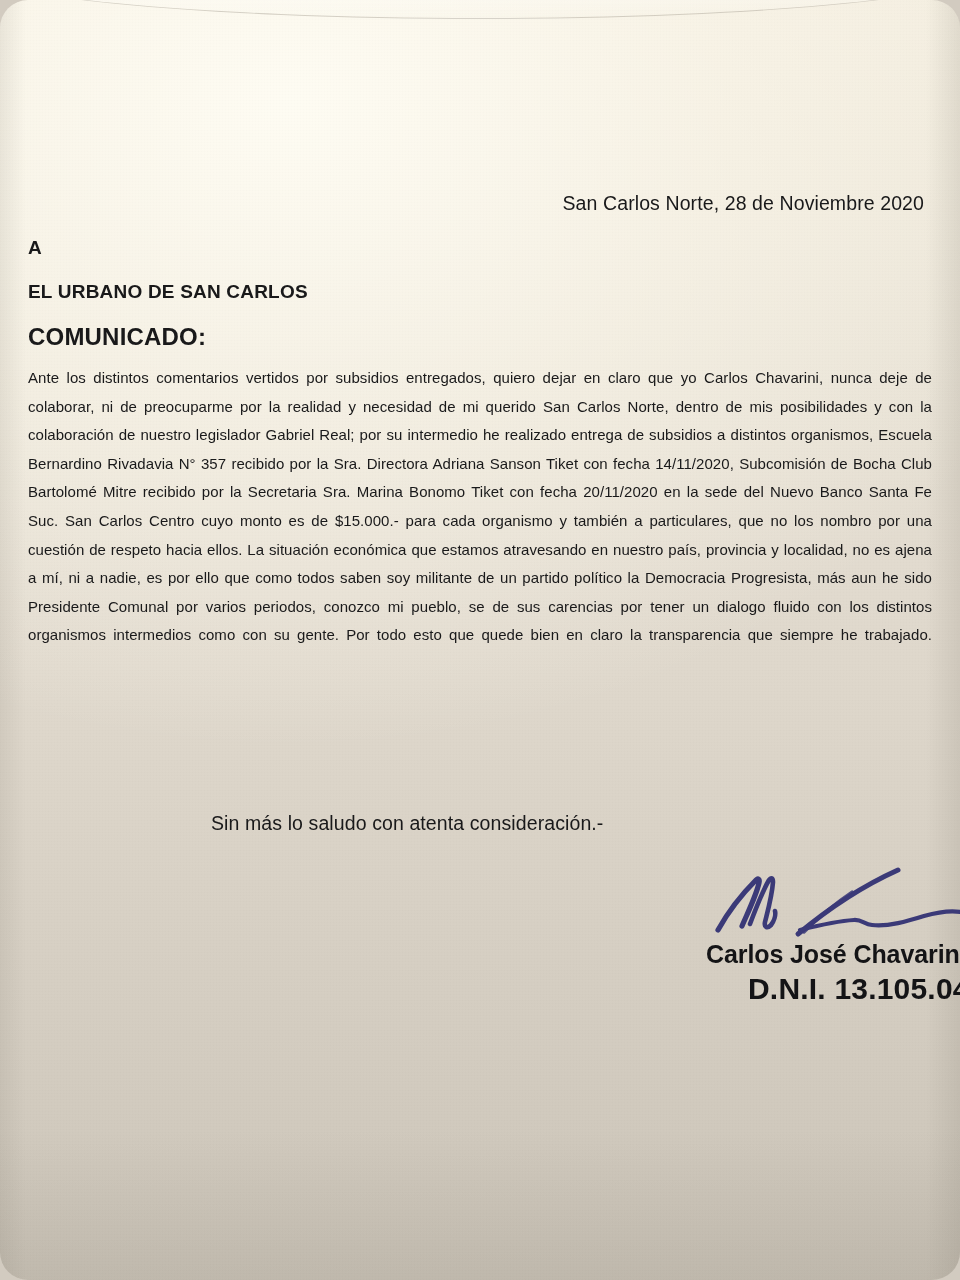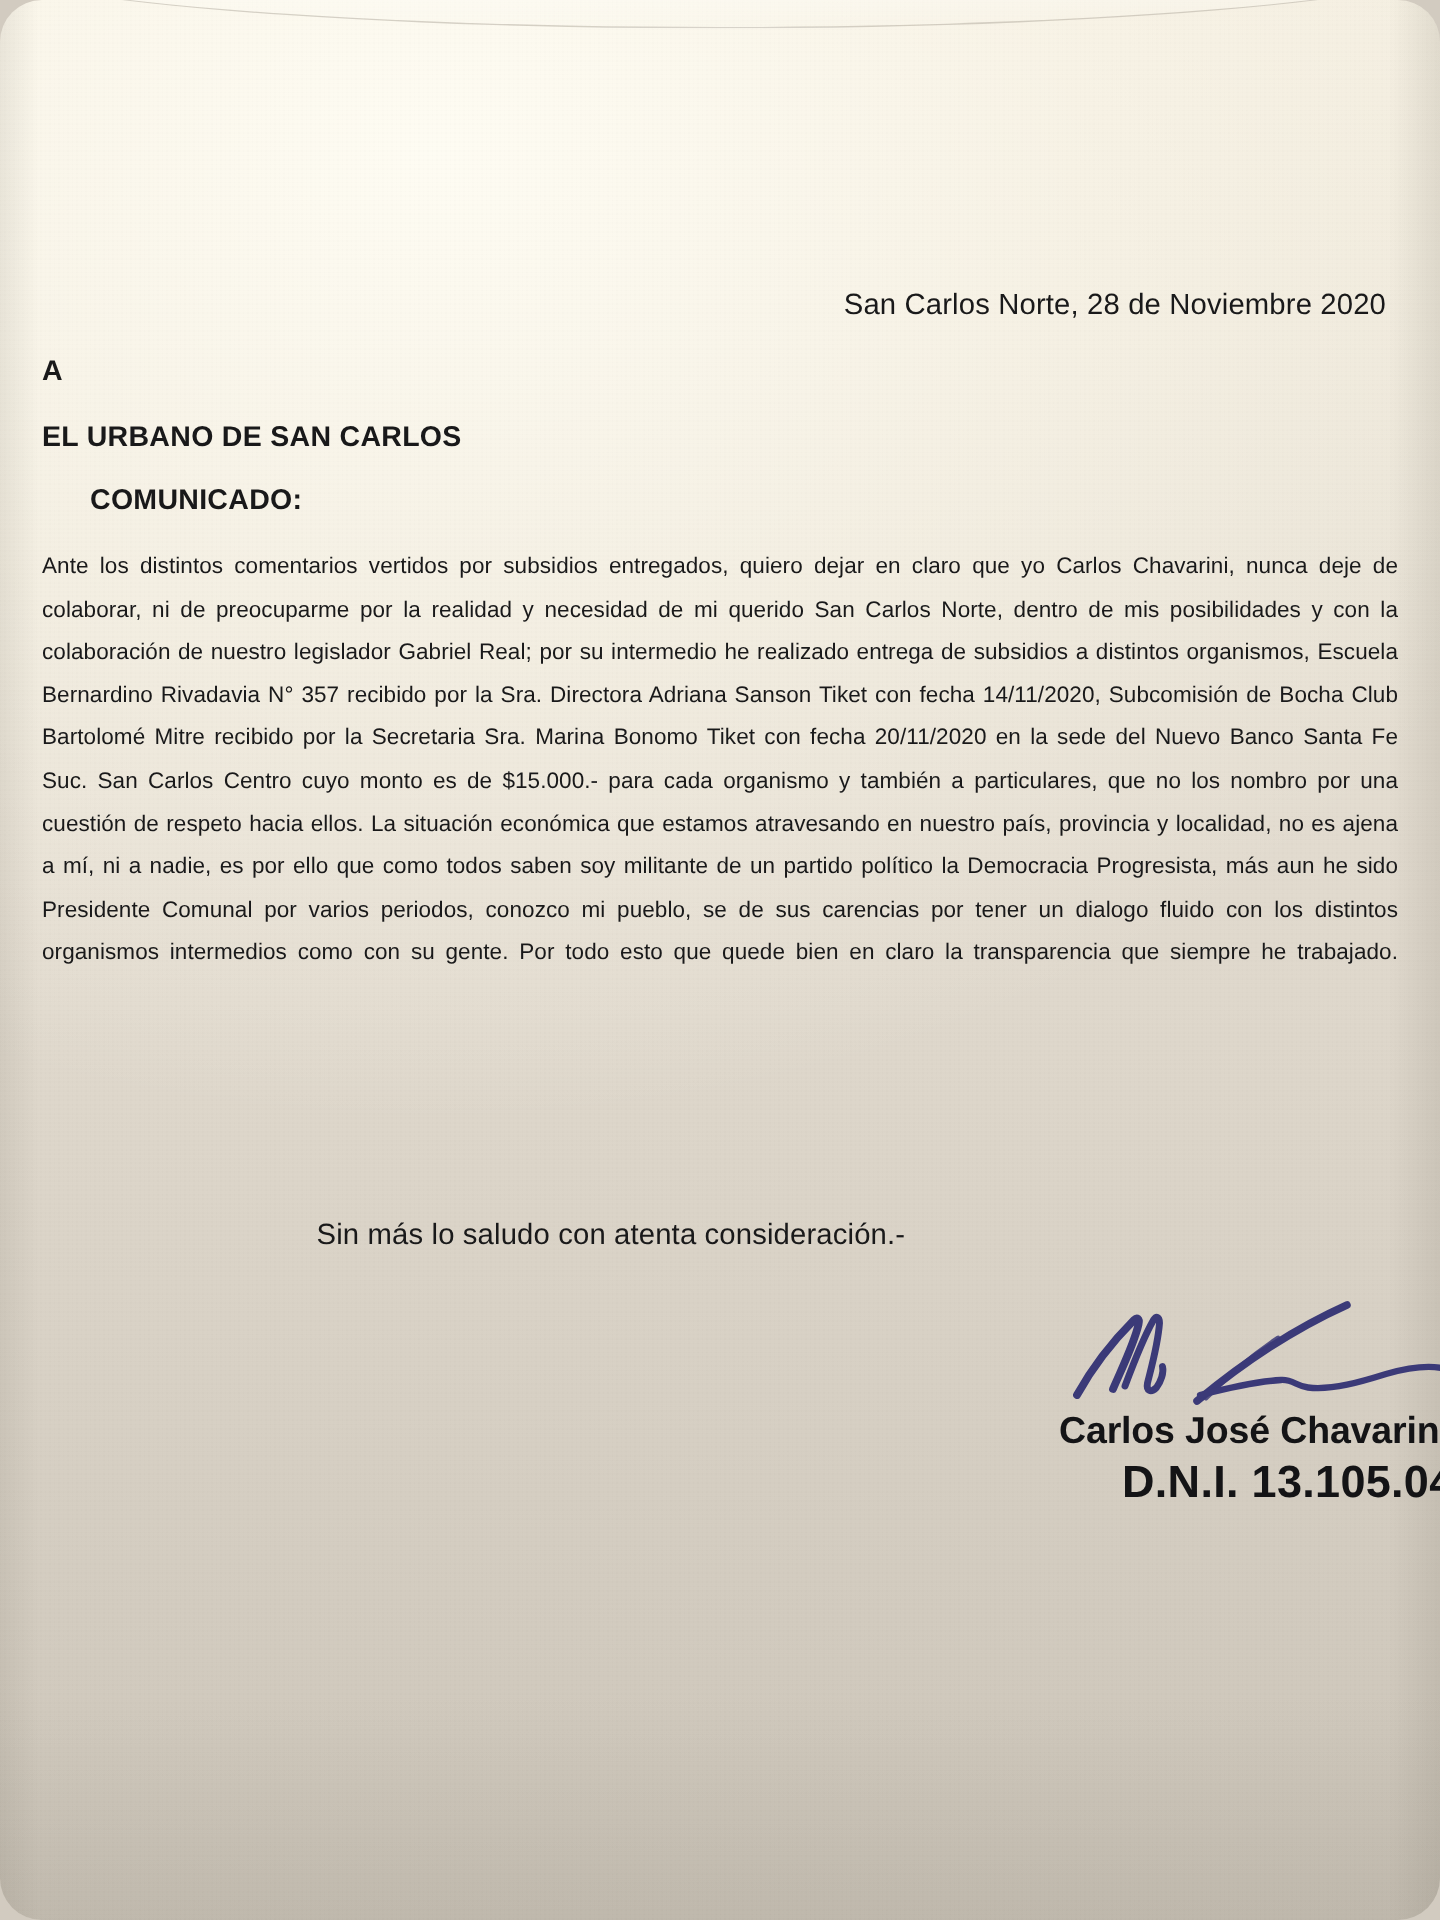--- a/index.html
+++ b/index.html
@@ -118,24 +118,23 @@
     top: 281px;
     left: 28px;
     font-size: 19px;
     font-weight: bold;
     letter-spacing: .2px;
   }
   .addr-subject {
     position: absolute;
     top: 323px;
     left: 28px;
-    font-size: 19px;
-    font-weight: bold;
-    letter-spacing: .2px;
-    margin-left: 32px;
+    font-size: 24px;
+    font-weight: bold;
+    letter-spacing: .2px;
   }
 
   #body-text {
     position: absolute;
     top: 364px;
     left: 28px;
     width: 904px;
     font-size: 15px;
     line-height: 28.6px;
     text-align: justify;

